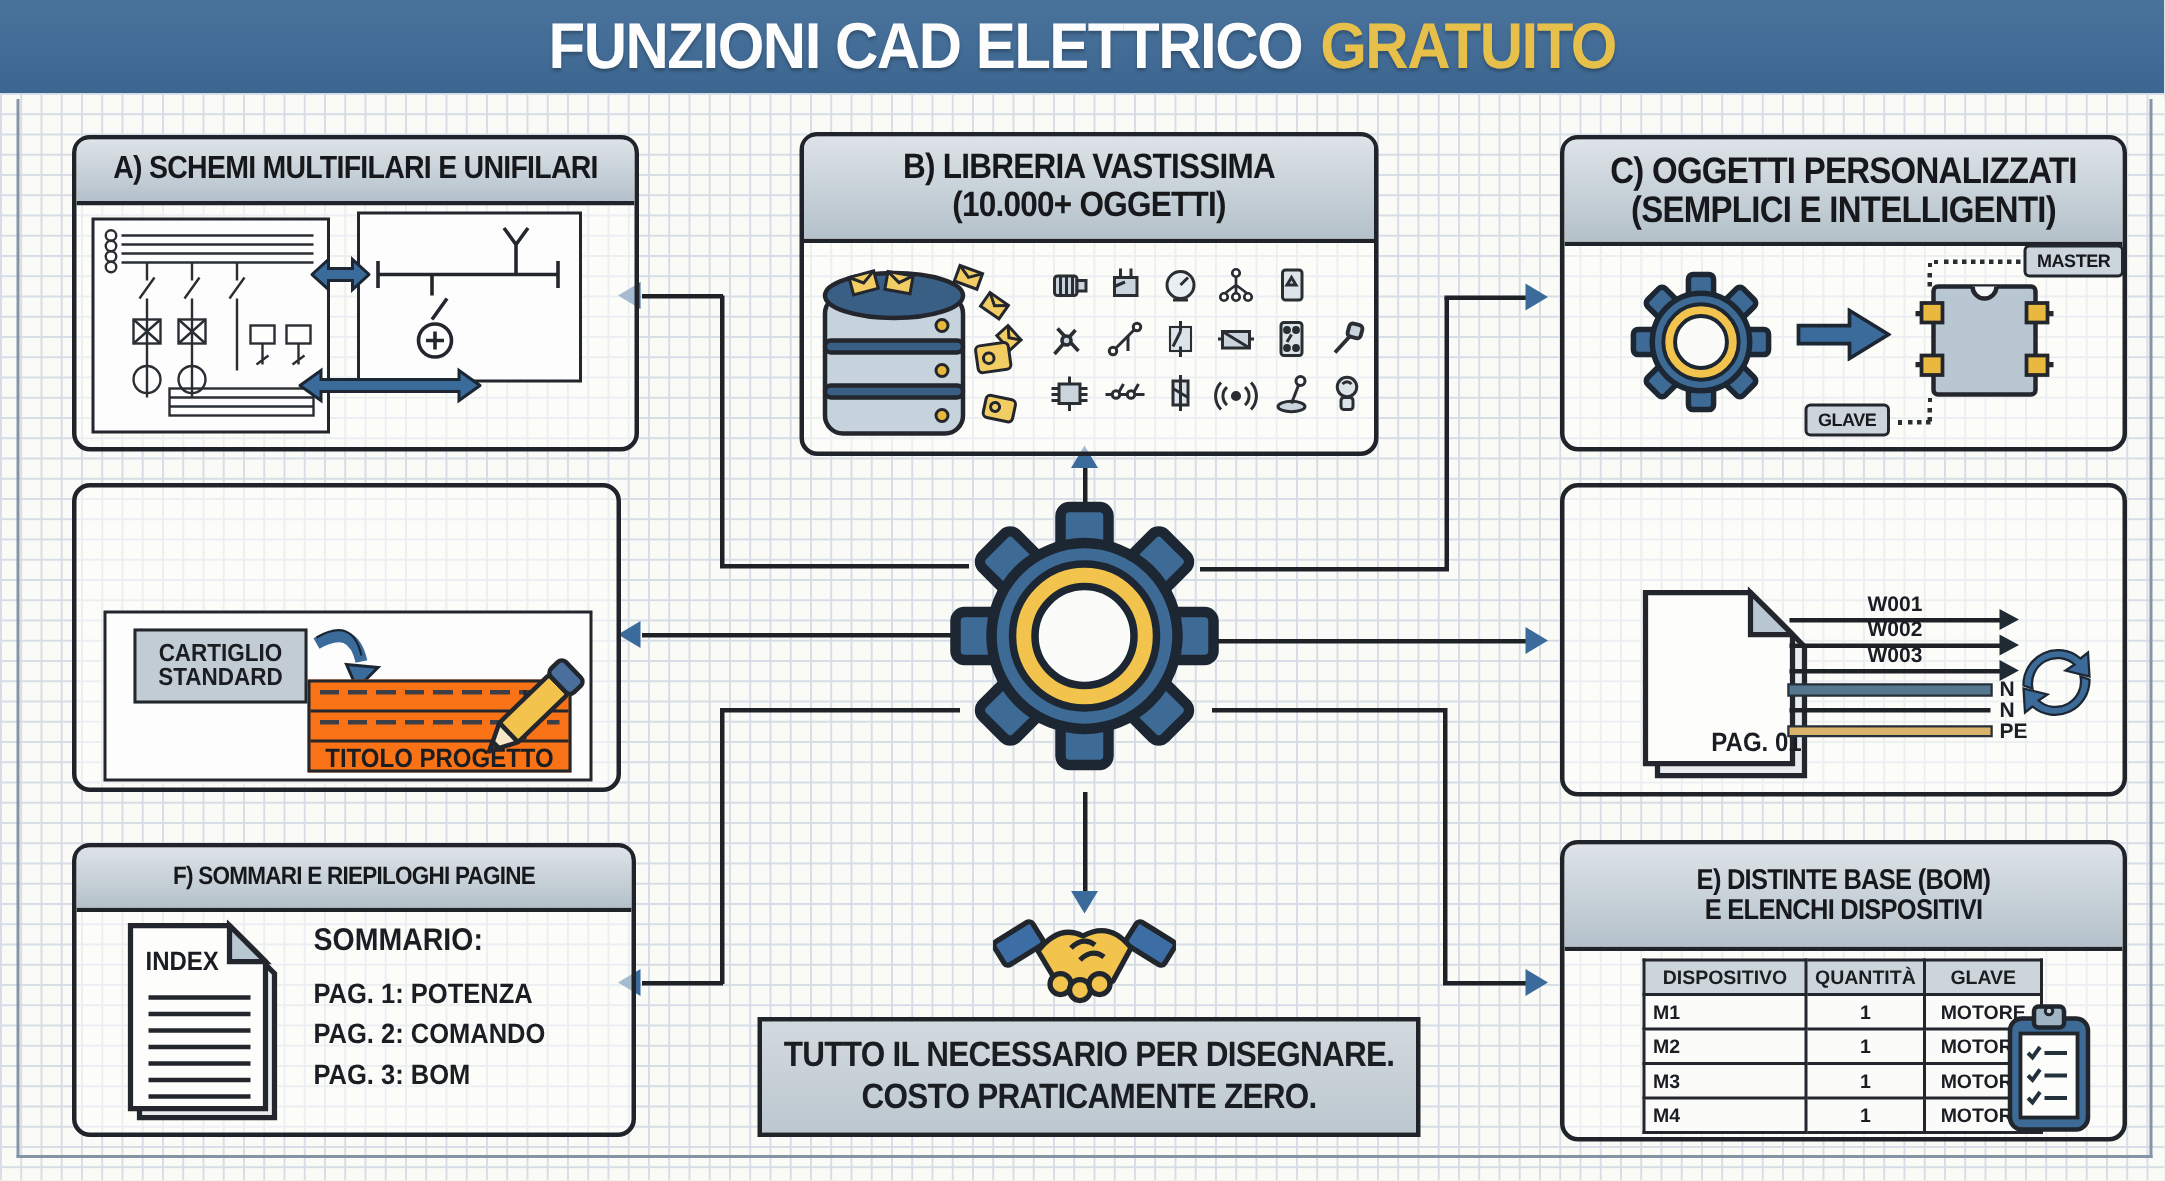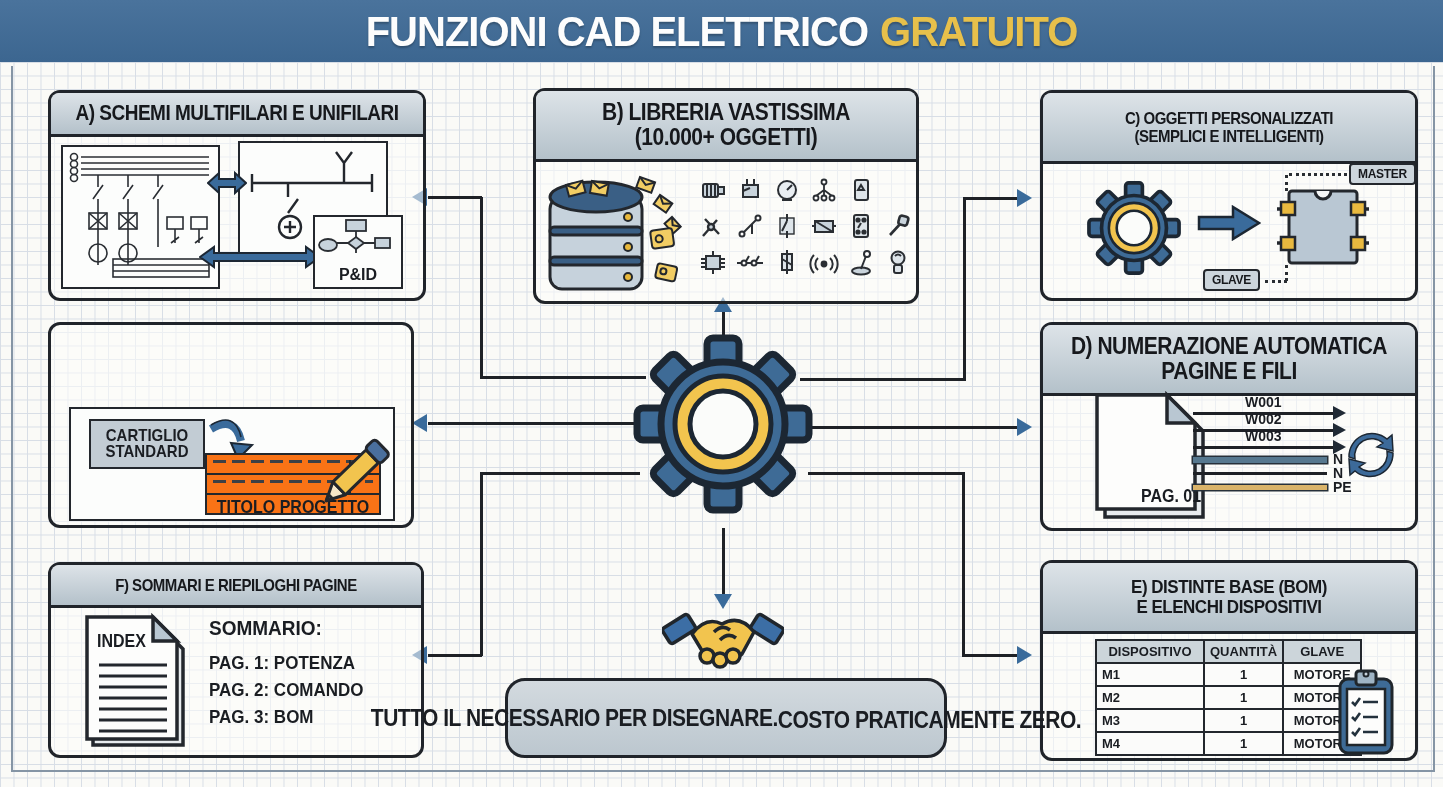--- a/index.html
+++ b/index.html
@@ -165,32 +165,20 @@
       <svg width="141" height="105" viewBox="0 0 141 105">
         <g stroke="#23272d" stroke-width="2.4" fill="none">
           <path d="M12,40 H132 M12,31 V49 M132,31 V49"></path>
           <path d="M104,40 V20 M96,9 L104,20 L112,9"></path>
           <path d="M48,40 V54 M48,70 L58,56"></path>
           <circle cx="50" cy="84" r="11"></circle>
             <path d="M50,78 V90 M44,84 H56"></path>
         </g>
       </svg>
     </div>
-    <div class="panel" style="left:262px;top:122px;width:86px;height:70px;z-index:3">
-      <svg width="81" height="44" viewBox="0 0 81 44">
-        <g stroke="#2a2e33" stroke-width="1.8">
-          <rect x="31" y="3" width="20" height="11" fill="#c7d3dc"></rect>
-          <path d="M41,14 V20 M41,32 V36 M33,26 H22 M49,26 H60" fill="none"></path>
-          <path d="M41,20 L49,26 L41,32 L33,26 Z" fill="#c7d3dc"></path>
-          <ellipse cx="13" cy="28" rx="9" ry="6" fill="#c7d3dc"></ellipse>
-          <rect x="60" y="21" width="15" height="10" fill="#c7d3dc"></rect>
-        </g>
-      </svg>
-      <div class="ink" style="text-align:center;font-size:16px;margin-top:1px">P&amp;ID</div>
-    </div>
     <svg class="abs" style="left:156px;top:76px" width="40" height="28" viewBox="0 0 40 28">
       <polygon points="1,14 12,4 12,10 28,10 28,4 39,14 28,24 28,18 12,18 12,24" fill="#3a6b9b" stroke="#1c2733" stroke-width="2"></polygon>
     </svg>
     <svg class="abs" style="left:148px;top:150px" width="122" height="28" viewBox="0 0 122 28">
       <polygon points="1,14 15,4 15,10 107,10 107,4 121,14 107,24 107,18 15,18 15,24" fill="#3a6b9b" stroke="#1c2733" stroke-width="2"></polygon>
     </svg>
   </div>
 
   <div class="fbox" style="left:533px;top:88px;width:380px;height:210px">
     <div class="fhead" style="height:68px;font-size:21px">
@@ -357,21 +345,21 @@
                 <circle cx="15" cy="11" r="6.5"></circle>
                 <rect x="11" y="18" width="8" height="8" rx="2"></rect>
                 <path d="M12,9 q3,-3 6,0" fill="none"></path>
               </g>
             </svg></span>
       </div>
     </div>
   </div>
 
   <div class="fbox" style="left:1040px;top:90px;width:372px;height:205px">
-    <div class="fhead" style="height:68px;font-size:15px">
+    <div class="fhead" style="height:68px;font-size:22px">
       <div class="l1">C) OGGETTI PERSONALIZZATI</div>
       <div class="l2">(SEMPLICI E INTELLIGENTI)</div>
     </div>
     <svg class="abs" style="left:36px;top:80px" width="110" height="110" viewBox="-105 -105 210 210">
       <use href="#gear-shape"></use>
     </svg>
     <svg class="abs" style="left:154px;top:112px" width="64" height="36" viewBox="0 0 64 36">
       <polygon points="2,12 36,12 36,2 62,18 36,34 36,24 2,24" fill="#3a6b9b" stroke="#1c2733" stroke-width="2.5"></polygon>
     </svg>
     <svg class="abs" style="left:224px;top:78px" width="112" height="112" viewBox="0 0 112 112">
@@ -420,24 +408,20 @@
           <polygon points="6,46 24,37 24,55" fill="#f6e7c8"></polygon>
           <polygon points="6,46 12,43 12,49" fill="#3c5f85"></polygon>
           <rect x="24" y="37" width="46" height="18" rx="2" fill="#f2c44e"></rect>
           <rect x="70" y="35" width="14" height="22" rx="4" fill="#4a6f9d"></rect>
         </g>
       </svg>
     </div>
   </div>
 
   <div class="fbox" style="left:1040px;top:322px;width:372px;height:203px">
-    <div class="fhead" style="height:68px;font-size:21px">
-      <div class="l1">D) NUMERAZIONE AUTOMATICA</div>
-      <div class="l2">PAGINE E FILI</div>
-    </div>
     <svg class="abs" style="left:46px;top:66px" width="128" height="130" viewBox="0 0 128 130">
       <g stroke="#23272d" stroke-width="3.5">
         <path d="M16,12 H86 L114,40 V126 H16 Z" fill="#e8ecef"></path>
         <path d="M8,4 H78 L106,32 V118 H8 Z" fill="#fdfdfc"></path>
         <path d="M78,4 V32 H106 Z" fill="#b9c7d2"></path>
       </g>
     </svg>
     <div class="ink abs" style="left:86px;top:162px;width:84px;text-align:center;font-size:16px;transform:scaleY(1.1)">PAG. 01</div>
 
     <div class="ink abs" style="left:202px;top:69px;font-size:14px">W001</div>
@@ -534,19 +518,19 @@
         <rect x="12" y="20" width="38" height="56" fill="#fdfdfc" stroke-width="2.5"></rect>
       </g>
       <g stroke="#23313c" stroke-width="2.6" fill="none">
         <path d="M17,33 l3,3 5,-7 M28,33 h15"></path>
         <path d="M17,48 l3,3 5,-7 M28,48 h15"></path>
         <path d="M17,63 l3,3 5,-7 M28,63 h15"></path>
       </g>
     </svg>
   </div>
 
-  <div class="abs" style="left:505px;top:678px;width:436px;height:74px;border:3px solid #20242a;border-radius:20px;
-       background:linear-gradient(180deg,#d3dadf,#bcc7cf);display:flex;flex-direction:row;align-items:center;justify-content:center">
+  <div class="abs" style="left:505px;top:678px;width:436px;height:74px;border:3px solid #20242a;border-radius:0;
+       background:linear-gradient(180deg,#d3dadf,#bcc7cf);display:flex;flex-direction:column;align-items:center;justify-content:center">
     <div class="ink" style="font-size:21px;letter-spacing:-.5px;transform:scaleY(1.12);white-space:nowrap">TUTTO IL NECESSARIO PER DISEGNARE.</div>
     <div class="ink" style="font-size:21px;letter-spacing:-.5px;transform:scaleY(1.12);margin-top:4px;white-space:nowrap">COSTO PRATICAMENTE ZERO.</div>
   </div>
 
 </div>
 
 </body></html>

